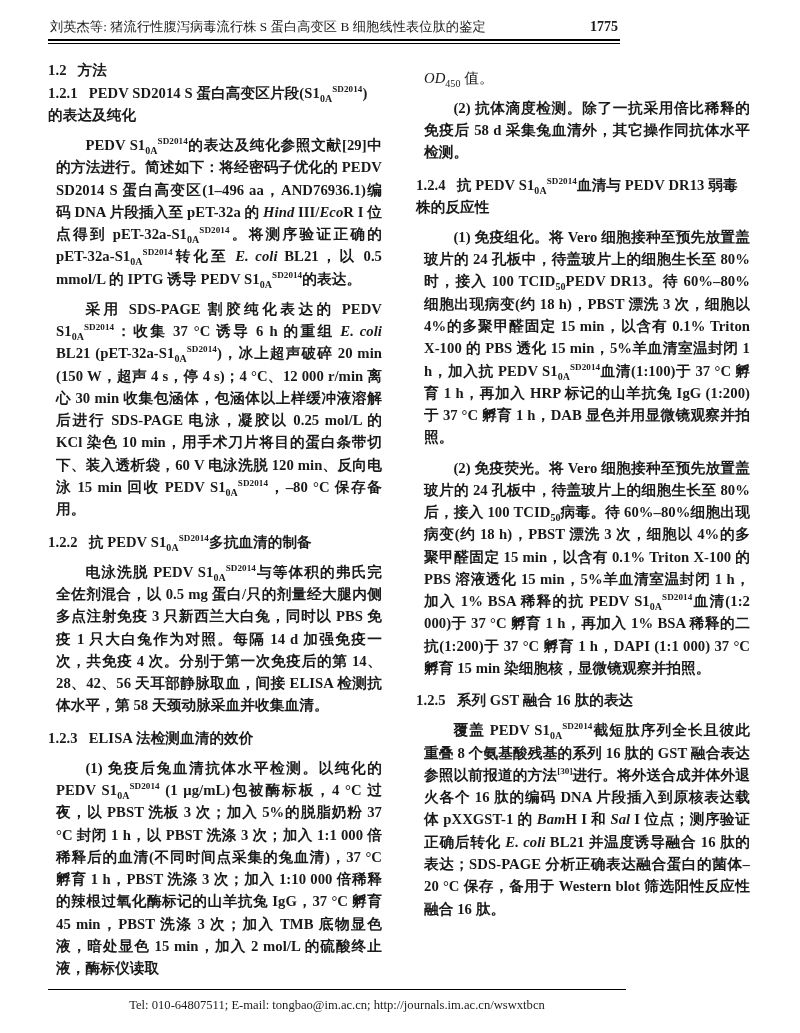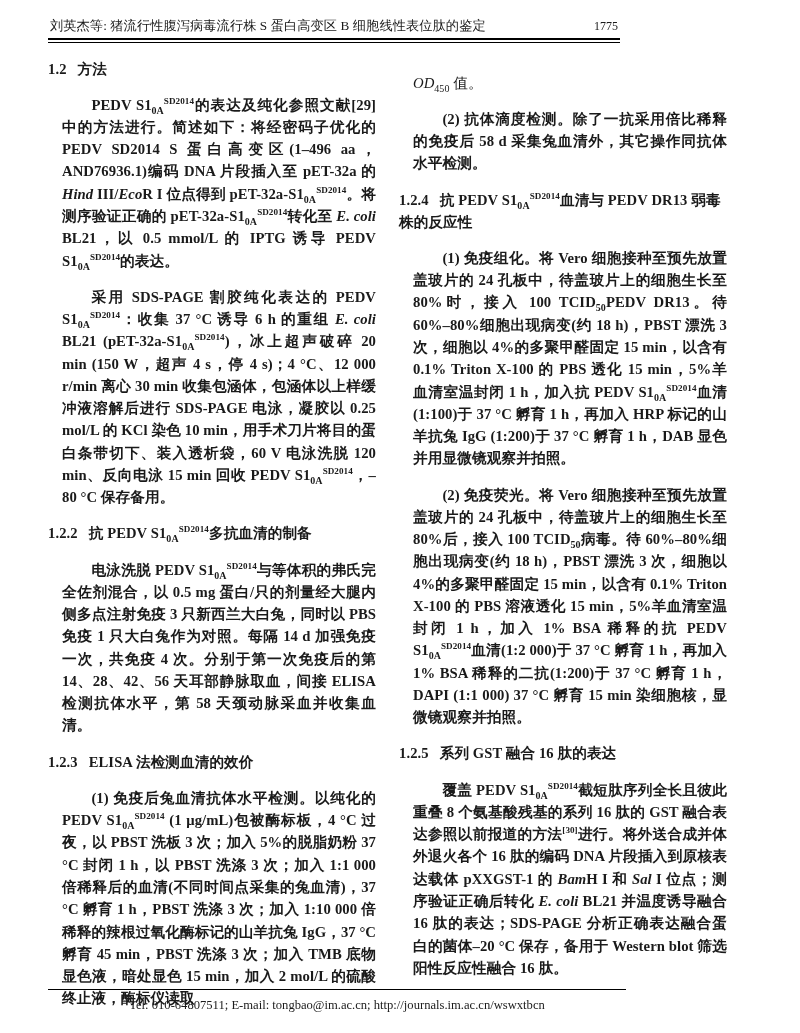--- a/index.html
+++ b/index.html
@@ -30,36 +30,36 @@
     justify-content: space-between;
     font-size: 13.2px;
     line-height: 1.25;
     padding: 0 2px 3px 2px;
   }
   .running-head .rh-title {
     letter-spacing: 0.1px;
     white-space: nowrap;
   }
   .running-head .rh-page {
-    font-size: 12px;
-    font-weight: 400;
+    font-size: 14px;
+    font-weight: 700;
   }
   .rule-thick {
     border-top: 2.1px solid #000;
     margin: 0 0 2px 0;
   }
   .rule-thin {
     border-top: 0.8px solid #000;
     margin: 0;
   }
 
   
   .columns {
     display: flex;
-    gap: 9px;
+    gap: 26px;
     margin-top: 15px;
     height: 902px;
   }
   .col {
     width: 342px;
     flex: 0 0 342px;
   }
 
   h3.sec {
     font-size: 14.6px;
@@ -67,21 +67,21 @@
     margin: 0 0 1px 0;
     line-height: 1.52;
     letter-spacing: 0.1px;
   }
   h3.sec .num { margin-right: 11px; }
   h3.sec.tight { margin-top: 10px; }
 
   p.para {
     font-size: 14.7px;
     line-height: 1.515;
-    margin: 14px;
+    margin: 8px;
     text-align: justify;
     text-justify: inter-ideograph;
     letter-spacing: 0.05px;
     text-indent: 0;
   }
   p.para.indent { text-indent: 2em; font-weight: bold; }
 
   .it { font-style: italic; }
   sup { font-size: 0.62em; vertical-align: super; line-height: 0; }
   sub { font-size: 0.68em; vertical-align: sub; line-height: 0; }
@@ -113,20 +113,23 @@
   <div class="rule-thin"></div>
 
   <div class="columns">
 
     <div class="col">
 
       <h3 class="sec">
         <span class="num">1.2</span><span>方法</span>
       </h3>
 
+      <h3 class="sec">
+        <span class="num">1.2.1</span><span>PEDV SD2014 S 蛋白高变区片段(S1</span><sub>0A</sub><sup>SD2014</sup><span>)</span><br><span>的表达及纯化</span>
+      </h3>
 
       <p class="para indent"><span>PEDV  S1</span><sub>0A</sub><sup>SD2014</sup><span>的表达及纯化参照文献[29]中的方法进行。简述如下：将经密码子优化的 PEDV SD2014 S 蛋白高变区(1–496 aa，AND76936.1)编码 DNA 片段插入至 pET-32a 的 </span><span class="it">Hind</span><span> III/</span><span class="it">Eco</span><span>R I 位点得到  pET-32a-S1</span><sub>0A</sub><sup>SD2014</sup><span>。将测序验证正确的 pET-32a-S1</span><sub>0A</sub><sup>SD2014</sup><span>转化至 </span><span class="it">E. coli</span><span> BL21，以 0.5 mmol/L 的 IPTG 诱导 PEDV S1</span><sub>0A</sub><sup>SD2014</sup><span>的表达。</span></p>
 
       <p class="para indent"><span>采用  SDS-PAGE  割胶纯化表达的  PEDV S1</span><sub>0A</sub><sup>SD2014</sup><span>：收集 37 °C 诱导 6 h 的重组 </span><span class="it">E. coli</span><span> BL21 (pET-32a-S1</span><sub>0A</sub><sup>SD2014</sup><span>)，冰上超声破碎 20 min (150 W，超声 4 s，停 4 s)；4 °C、12 000 r/min 离心 30 min 收集包涵体，包涵体以上样缓冲液溶解后进行 SDS-PAGE 电泳，凝胶以 0.25  mol/L 的 KCl 染色 10 min，用手术刀片将目的蛋白条带切下、装入透析袋，60 V 电泳洗脱 120 min、反向电泳 15 min 回收 PEDV S1</span><sub>0A</sub><sup>SD2014</sup><span>，–80 °C 保存备用。</span></p>
 
       <h3 class="sec tight">
         <span class="num">1.2.2</span><span>抗 PEDV S1</span><sub>0A</sub><sup>SD2014</sup><span>多抗血清的制备</span>
       </h3>
 
       <p class="para indent"><span>电泳洗脱  PEDV  S1</span><sub>0A</sub><sup>SD2014</sup><span>与等体积的弗氏完全佐剂混合，以 0.5  mg 蛋白/只的剂量经大腿内侧多点注射免疫 3 只新西兰大白兔，同时以 PBS 免疫 1 只大白兔作为对照。每隔 14 d 加强免疫一次，共免疫 4 次。分别于第一次免疫后的第 14、28、42、56 天耳部静脉取血，间接 ELISA 检测抗体水平，第 58 天颈动脉采血并收集血清。</span></p>

